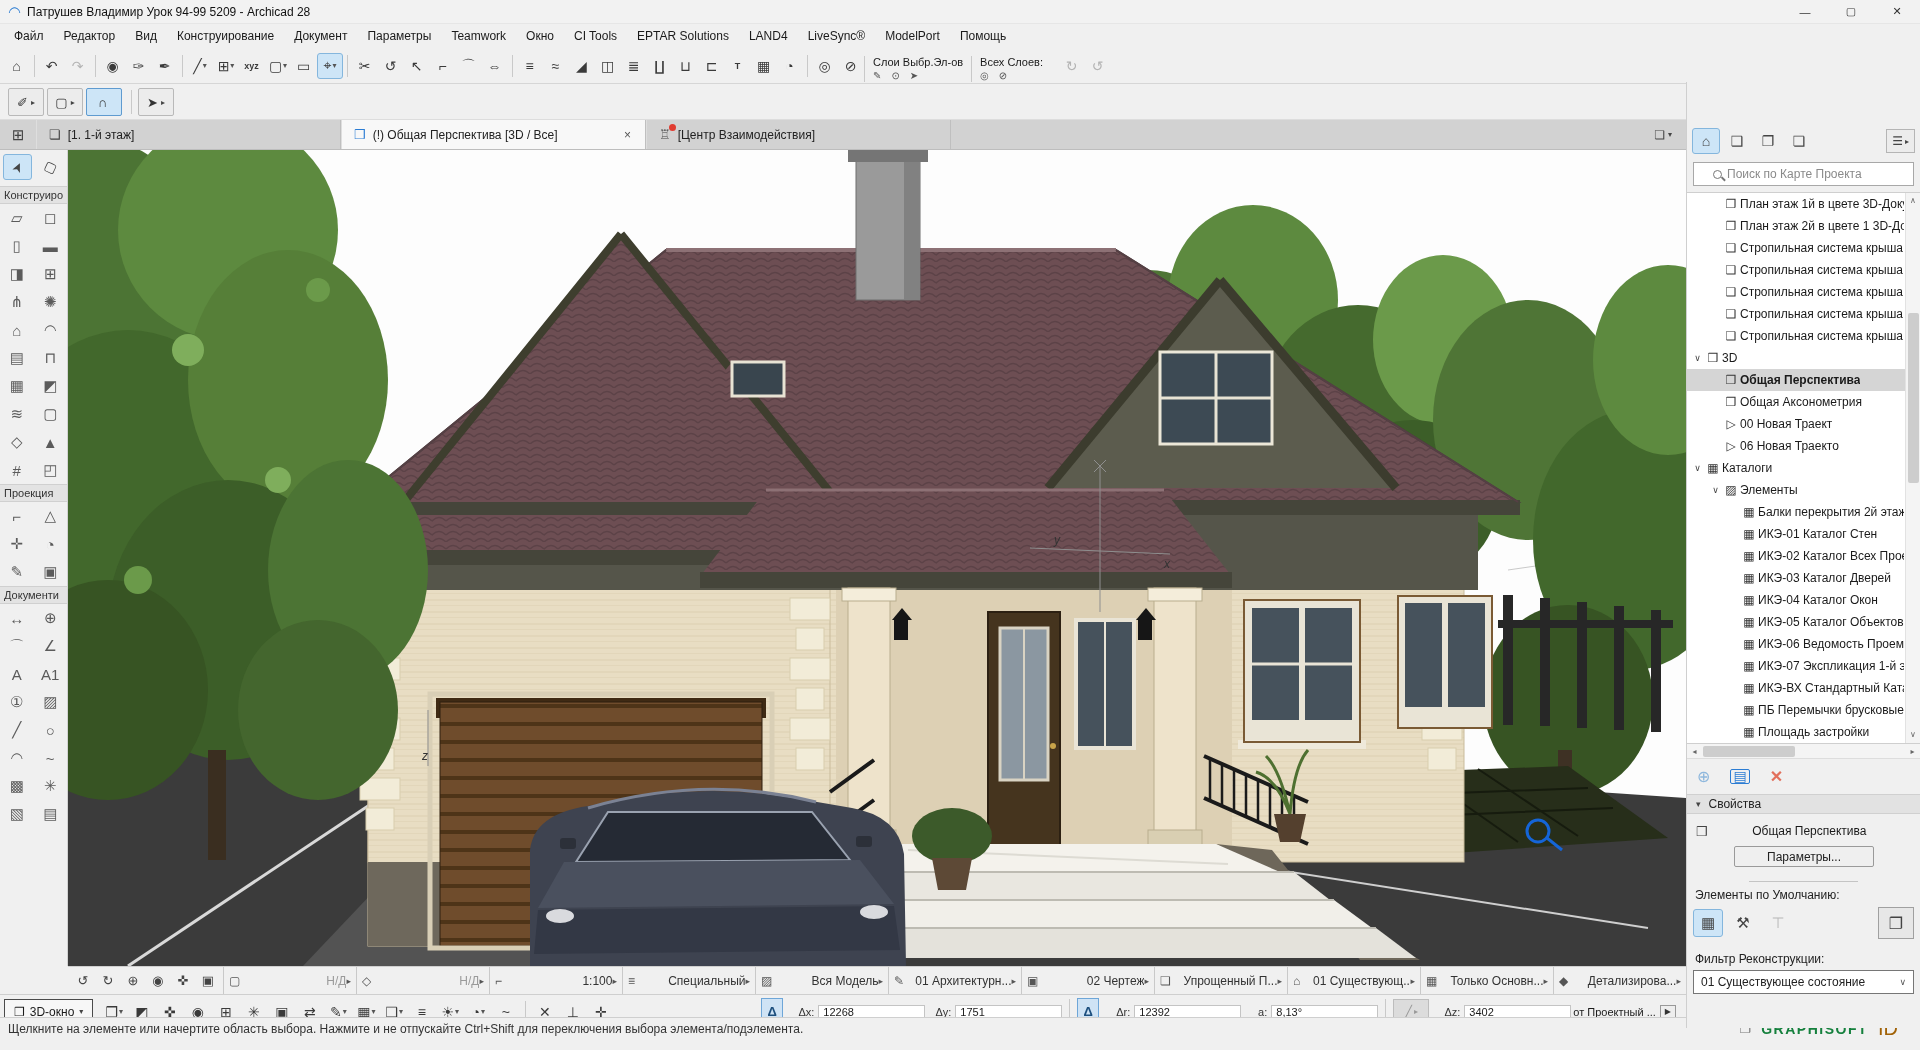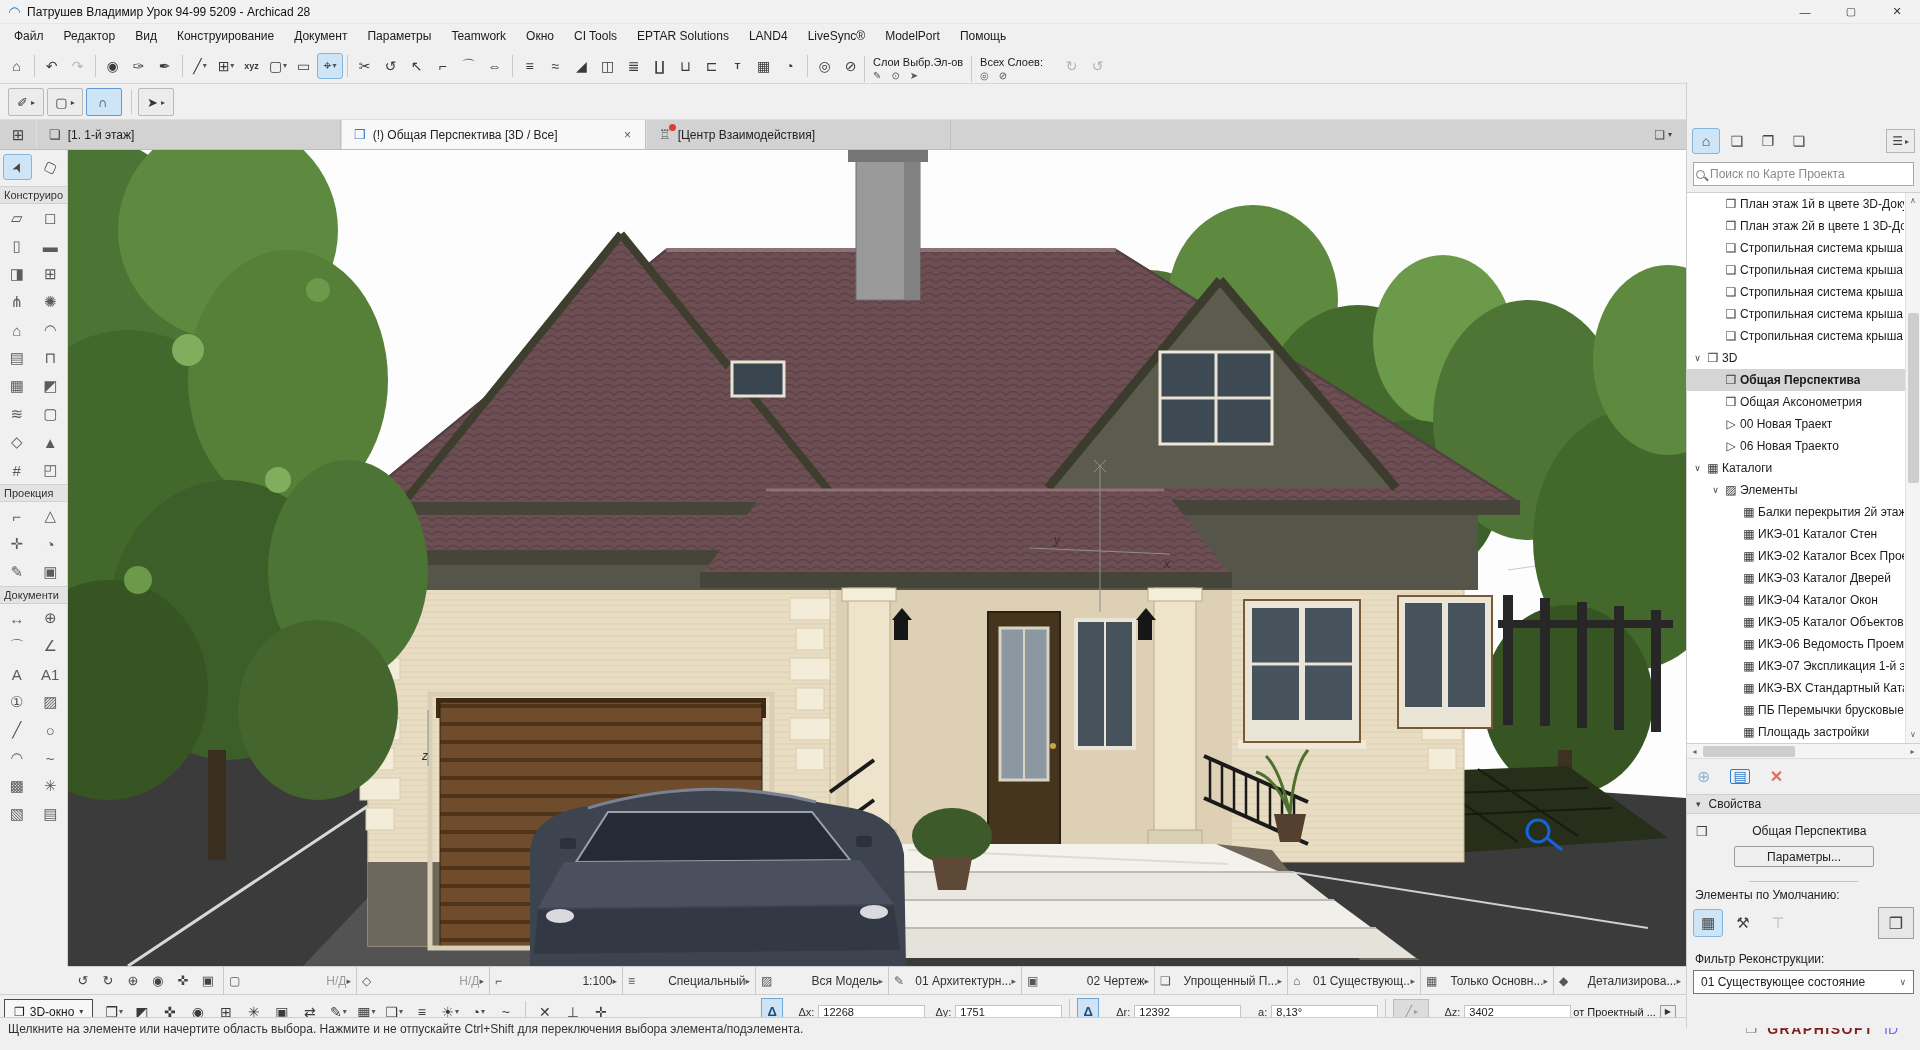--- a/index.html
+++ b/index.html
@@ -78,30 +78,30 @@
 .tlab{min-width:24px;text-align:right;color:#333;white-space:nowrap}
 .tval{width:107px;background:#fff;border:1px solid #c4c4c4;padding:0 4px;height:13px;line-height:12px;font-size:11px}
 .tsep{width:1px;height:26px;background:#c9c9c9}
 .graybtn{width:36px;height:26px;background:#dcdcdc;border:1px solid #bdbdbd;color:#999;display:flex;align-items:center;justify-content:center;gap:2px}
 .refrow{display:flex;align-items:center;gap:4px;white-space:nowrap}
 .refarrow{border:1px solid #999;background:#eee;font-size:8px;padding:1px 4px;color:#333}
 
 .statusbar{position:absolute;left:0;top:1017px;width:1920px;height:22px;background:#f0f0f0;border-top:1px solid #cfcfcf;display:flex;align-items:center;padding:0 8px;font-size:12px;color:#333}
 .sbrand{margin-left:auto;display:flex;align-items:center;gap:10px;color:#6e6e6e;padding-right:14px}
 .sbrand .wic{font-size:13px;color:#777}
-.sbrand .gs{font-weight:bold;letter-spacing:1.5px;color:#7f1d1d;font-size:14px}
-.sbrand .id{color:#8b5cf6;font-size:14px}
+.sbrand .gs{font-weight:bold;letter-spacing:1.5px;color:#15803d;font-size:14px}
+.sbrand .id{color:#a16207;font-size:20px}
 
 .rightpanel{position:absolute;left:1686px;top:82px;width:234px;height:946px;background:#f0f0f0;border-left:1px solid #cfcfcf}
 .np-tools{position:absolute;top:44px;left:5px;right:5px;height:30px;display:flex;align-items:center;gap:3px}
 .npt{width:28px;height:26px;display:flex;align-items:center;justify-content:center;font-size:14px;color:#444;border:1px solid transparent;border-radius:3px}
 .npt.active{background:#cde5f7;border-color:#84b6dd}
 .npmenu{margin-left:auto;display:flex;align-items:center;gap:2px;color:#444;border:1px solid #b5b5b5;background:#ececec;height:24px;padding:0 5px}
 .npmenu .dd{font-size:8px}
-.np-search{position:absolute;top:80px;left:6px;right:6px;height:24px;background:#fff;border:1px solid #a8a8a8;display:flex;align-items:center;padding:0 2px;gap:5px}
+.np-search{position:absolute;top:80px;left:6px;right:6px;height:24px;background:#fff;border:1px solid #a8a8a8;display:flex;align-items:center;padding:0 19px;gap:5px}
 .mag{width:9px;height:9px;border:1.5px solid #777;border-radius:50%;position:relative;flex:none}
 .mag::after{content:"";position:absolute;left:7px;top:7px;width:5px;height:1.5px;background:#777;transform:rotate(45deg)}
 .np-search input{border:none;outline:none;flex:1;font-family:"Liberation Sans",sans-serif;font-size:12px;color:#333;background:transparent;min-width:0}
 .np-search input::placeholder{color:#8a8a8a}
 .np-tree{position:absolute;top:110px;left:0;right:0;height:552px;background:#fff;border-top:1px solid #cfcfcf;border-bottom:1px solid #cfcfcf;overflow:hidden}
 .trow{display:flex;align-items:center;height:22px;padding-right:16px}
 .trow .arr{width:13px;font-size:9px;color:#444;text-align:center;flex:none}
 .trow .ticn{width:18px;font-size:12px;color:#333;text-align:center;flex:none}
 .trow .tlbl{white-space:nowrap;overflow:hidden;font-size:12px}
 .trow.ind1{padding-left:4px}

